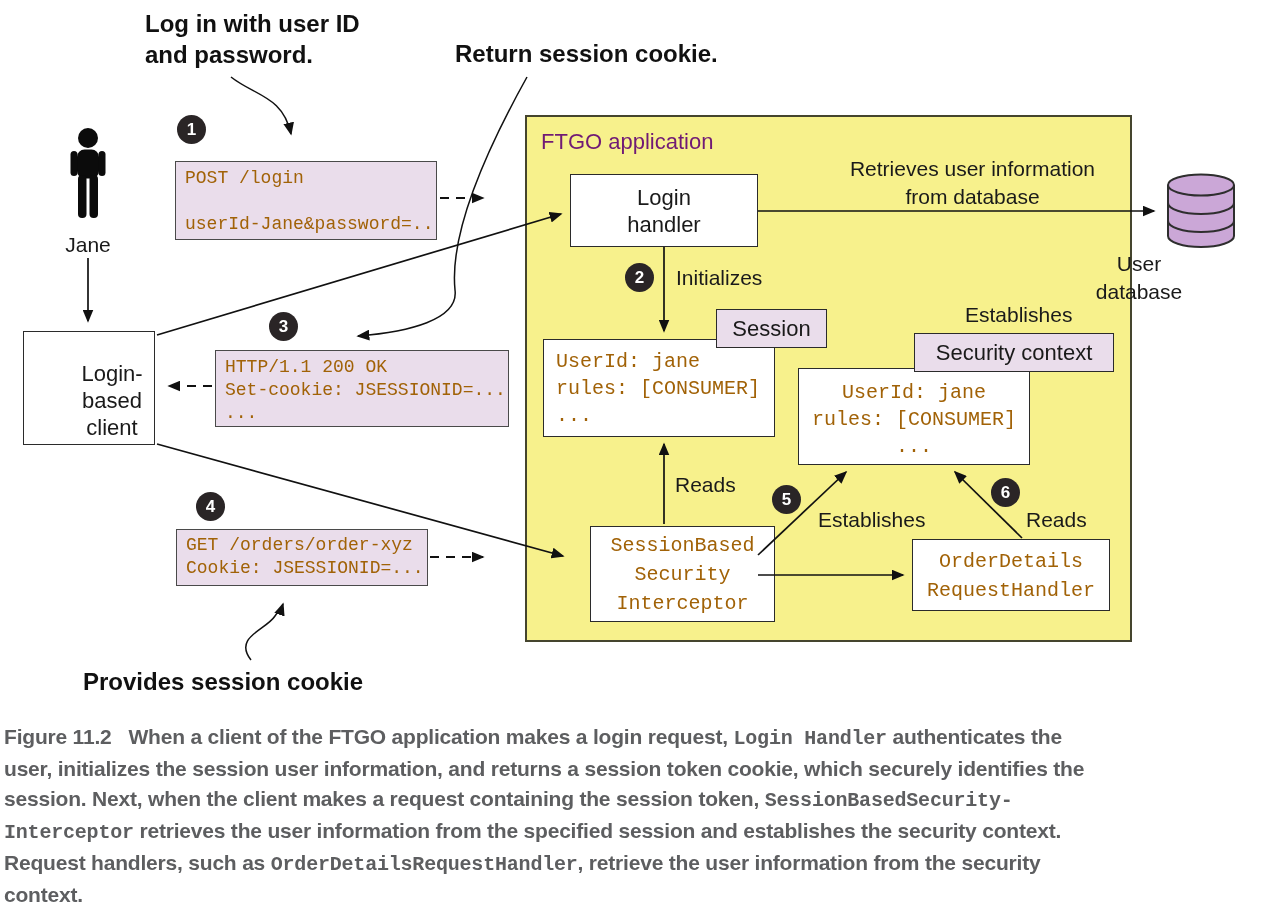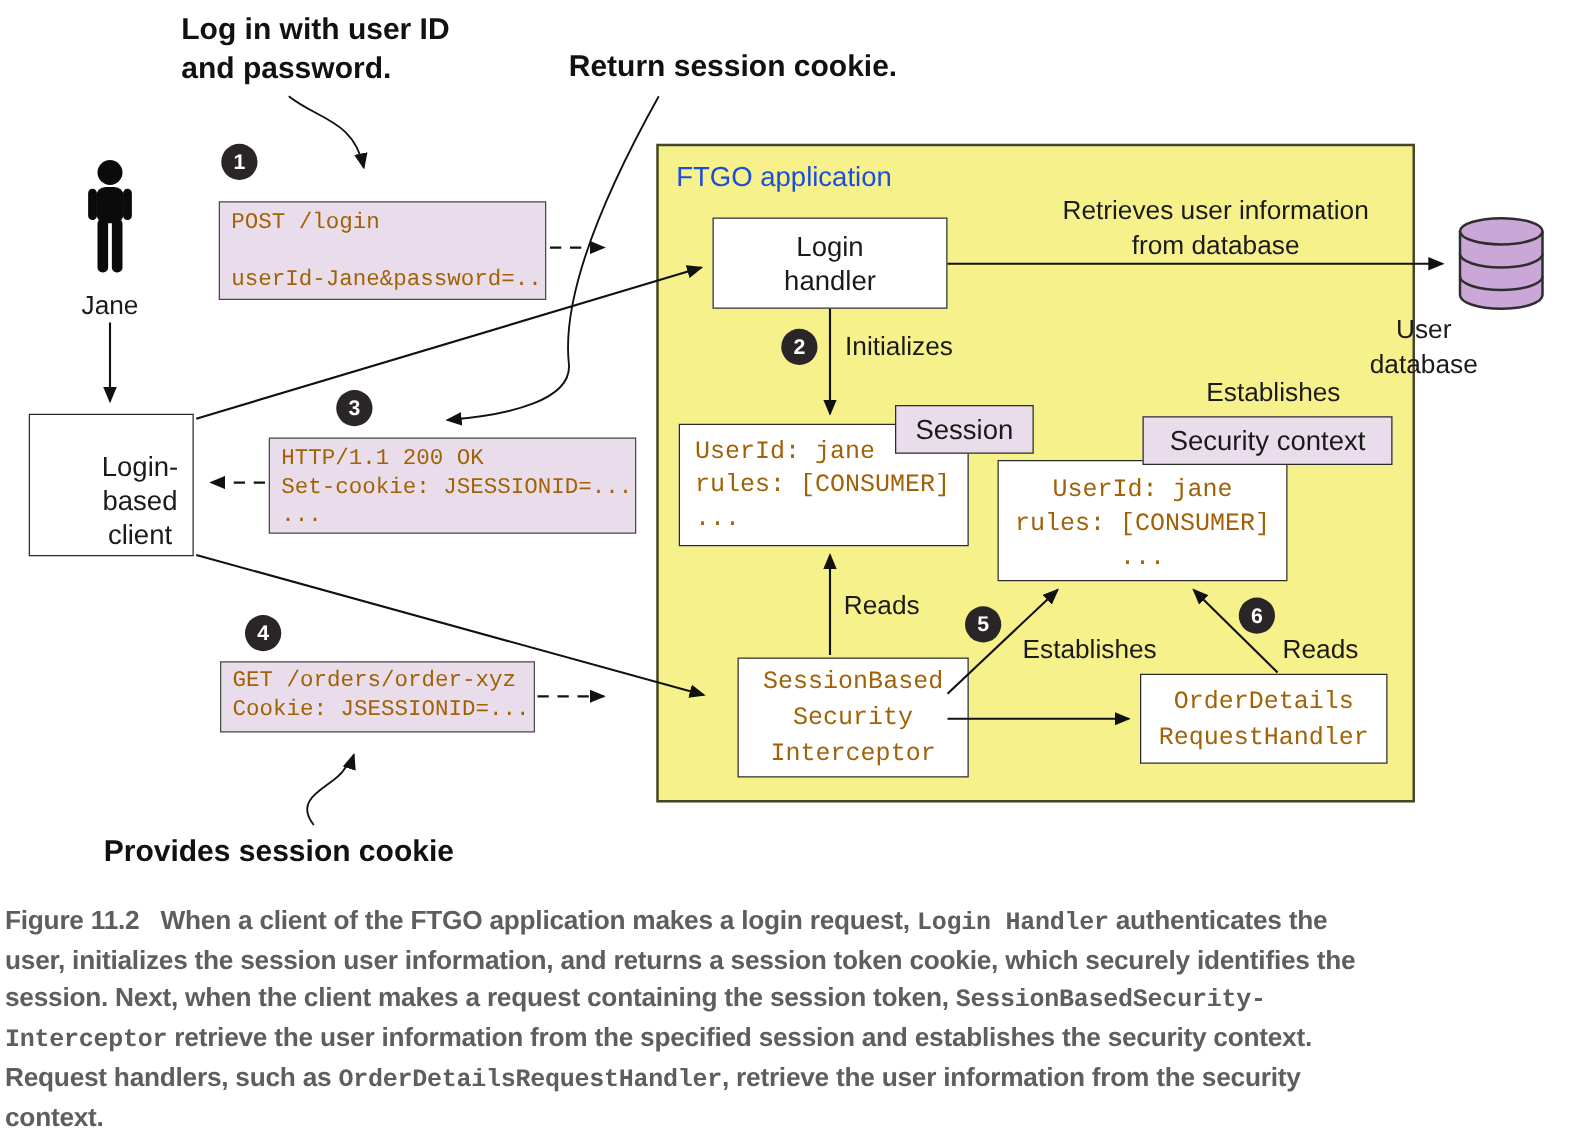--- a/index.html
+++ b/index.html
@@ -3,21 +3,21 @@
 <meta charset="utf-8">
 <style>
   html,body{margin:0;padding:0;background:#ffffff;}
   #stage{position:relative;width:1270px;height:910px;background:#ffffff;overflow:hidden;
          font-family:"Liberation Sans", sans-serif;color:#1a1a1a;}
   .abs{position:absolute;}
   
   .note{font-weight:bold;font-size:24px;line-height:31px;color:#111;white-space:pre-line;z-index:6;}
   
   .ftgo{background:#F7F18C;border:2px solid #45452e;z-index:1;}
-  .ftgo-title{font-size:22px;color:#1d4ed8;z-index:2;}
+  .ftgo-title{font-size:22px;color:#701a75;z-index:2;}
   
   .wbox{background:#ffffff;border:1.7px solid #2b2b2b;z-index:2;box-sizing:border-box;}
   .wbox-label{font-size:22px;line-height:27px;text-align:center;white-space:pre-line;}
   
   .pbox{background:#EADDEB;border:1.5px solid #4a4a4a;z-index:2;box-sizing:border-box;}
   .mono{font-family:"Liberation Mono", monospace;white-space:pre;color:#a16207;}
   .msg{font-size:18px;line-height:23px;padding:5px 0 0 9px;}
   
   .tab{background:#EADDEB;border:1.6px solid #2b2b2b;z-index:3;box-sizing:border-box;
        display:flex;align-items:center;justify-content:center;font-size:22px;}
@@ -87,21 +87,21 @@
   </div>
 
   <div class="abs lbl" style="left:676px;top:264px;">Initializes</div>
   <div class="abs lbl center" style="left:840px;top:155px;width:265px;line-height:28px;">Retrieves user information
 from database</div>
   <div class="abs lbl" style="left:965px;top:301px;">Establishes</div>
   <div class="abs lbl" style="left:675px;top:471px;">Reads</div>
   <div class="abs lbl" style="left:818px;top:506px;">Establishes</div>
   <div class="abs lbl" style="left:1026px;top:506px;">Reads</div>
 
-  <div class="abs tab" style="left:716px;top:309px;width:111px;height:39px;margin-top:15px;">Session</div>
+  <div class="abs tab" style="left:716px;top:309px;width:111px;height:39px;">Session</div>
   <div class="abs wbox mono data-mono" style="left:543px;top:339px;width:232px;height:98px;padding:8px 0 0 12px;">UserId: jane
 rules: [CONSUMER]
 ...</div>
 
   <div class="abs tab" style="left:914px;top:333px;width:200px;height:39px;">Security context</div>
   <div class="abs wbox mono data-mono center" style="left:798px;top:368px;width:232px;height:97px;padding-top:10px;">UserId: jane
 rules: [CONSUMER]
 ...</div>
 
   <div class="abs wbox mono center" style="left:590px;top:526px;width:185px;height:96px;font-size:20px;line-height:29px;padding-top:4px;">SessionBased
@@ -140,18 +140,18 @@
     <line x1="1022" y1="538" x2="955" y2="472" stroke="#111" stroke-width="1.7" marker-end="url(#ah)"></line>
     <path d="M231,77 C255,96 283,96 291,134" fill="none" stroke="#111" stroke-width="1.5" marker-end="url(#ah)"></path>
     <path d="M527,77 C478,165 450,240 455,290 C459,320 408,332 358,336" fill="none" stroke="#111" stroke-width="1.5" marker-end="url(#ah)"></path>
     <path d="M251,660 C233,637 266,630 275,616 C280,608 281,610 283,604" fill="none" stroke="#111" stroke-width="1.5" marker-end="url(#ah)"></path>
   </svg>
 
   <div id="caption">
       <div class="cap-line"><span>Figure 11.2   When a client of the FTGO application makes a login request, </span><span class="cap-code">Login Handler</span><span> authenticates the</span></div>
       <div class="cap-line"><span>user, initializes the session user information, and returns a session token cookie, which securely identifies the</span></div>
       <div class="cap-line"><span>session. Next, when the client makes a request containing the session token, </span><span class="cap-code">SessionBasedSecurity-</span></div>
-      <div class="cap-line"><span class="cap-code">Interceptor</span><span> retrieve the user information from the specified session and establishes the security context.</span></div>
+      <div class="cap-line"><span class="cap-code">Interceptor</span><span> retrieves the user information from the specified session and establishes the security context.</span></div>
       <div class="cap-line"><span>Request handlers, such as </span><span class="cap-code">OrderDetailsRequestHandler</span><span>, retrieve the user information from the security</span></div>
       <div class="cap-line"><span>context.</span></div>
     </div>
 
 </div>
 
 </body></html>

